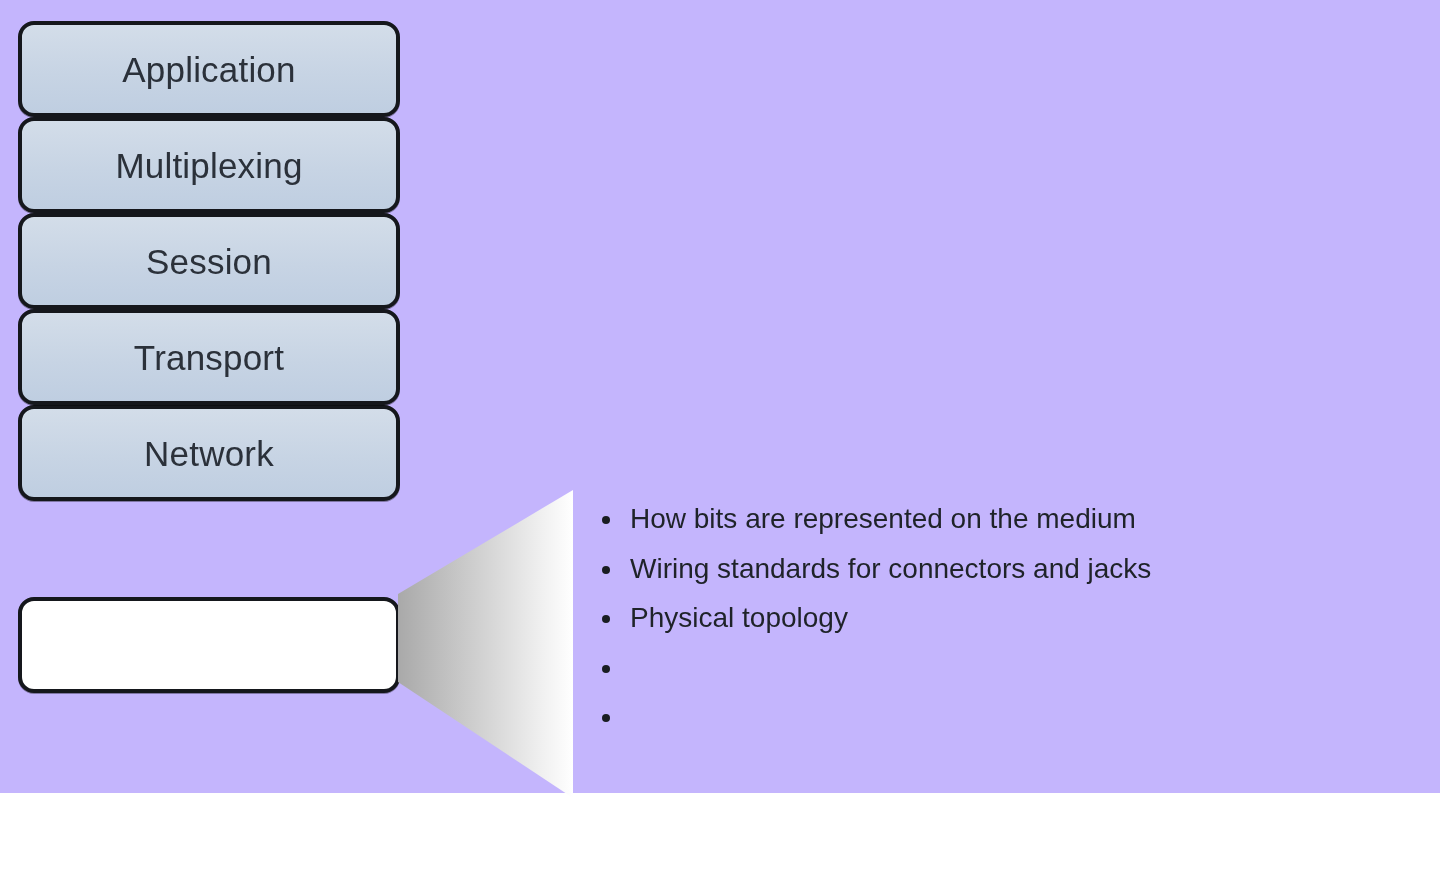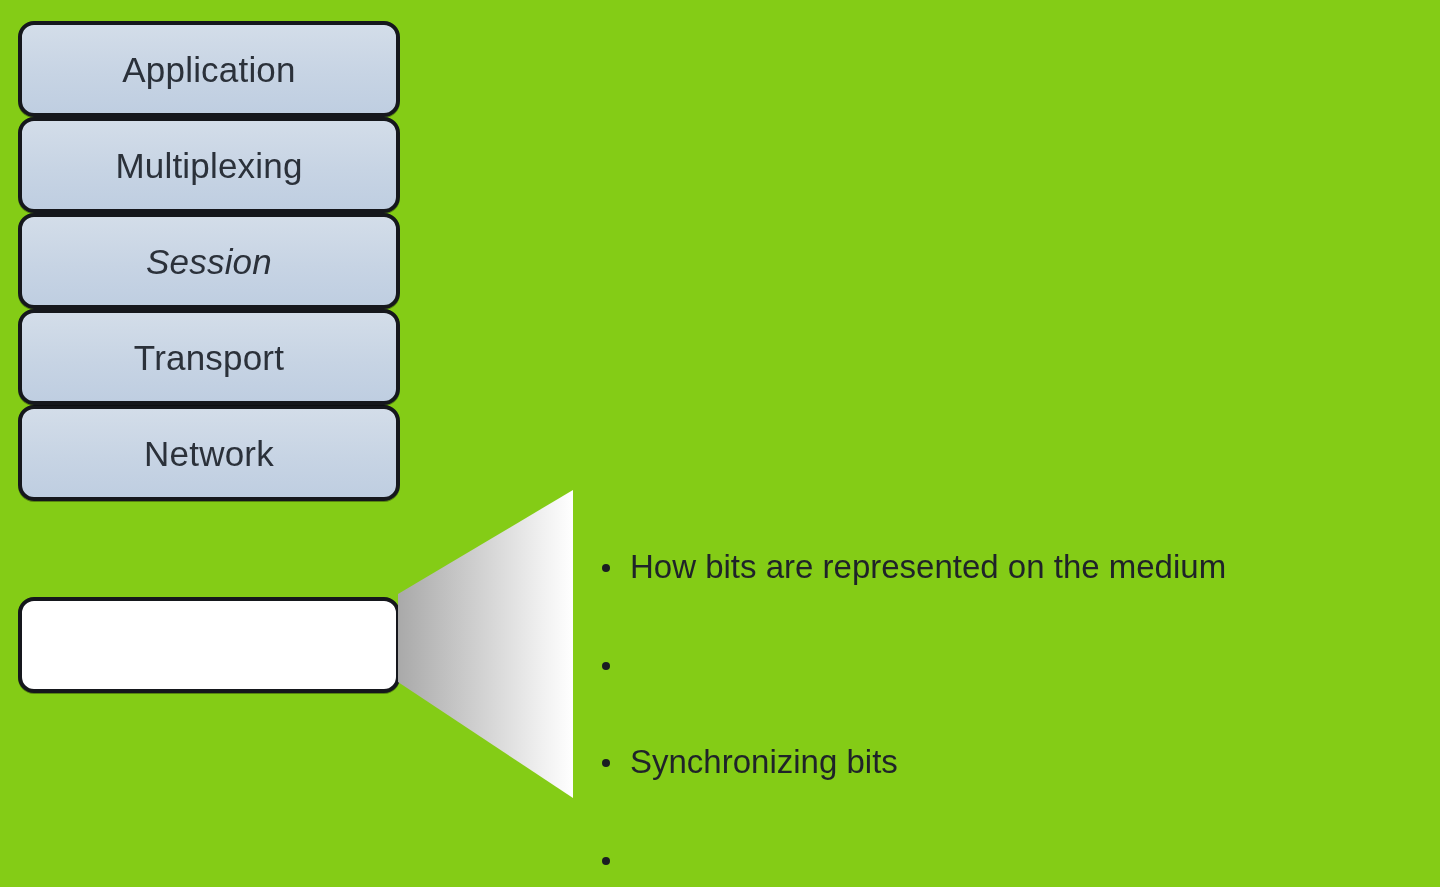--- a/index.html
+++ b/index.html
@@ -11,22 +11,22 @@
   body {
     font-family: "Liberation Sans", sans-serif;
     width: 1440px;
     height: 887px;
     overflow: hidden;
   }
 
   #canvas {
     position: relative;
     width: 1440px;
-    height: 887px;
-    background: #84cc16;
+    height: 793px;
+    background: #c4b5fd;
   }
 
   
   .layer-stack {
     position: absolute;
     left: 18px;
     top: 21px;
     width: 382px;
     height: 670px;
   }
@@ -78,24 +78,23 @@
     margin: 0;
     padding: 0;
     list-style: none;
   }
 
   .bullet-item {
     position: relative;
     padding-left: 30px;
     height: 49.5px;
     line-height: 44px;
-    font-size: 33px;
+    font-size: 28px;
     color: #1f2329;
     white-space: nowrap;
-    margin-top: 48px;
   }
 
   .bullet-dot {
     position: absolute;
     left: 2px;
     top: 19px;
     width: 8px;
     height: 8px;
     background: #1a1d22;
     border-radius: 50%;
@@ -109,21 +108,21 @@
   <div class="layer-stack">
 
     <div class="layer-box" style="top:0px;">
       <span class="layer-label">Application</span>
     </div>
 
     <div class="layer-box" style="top:96px;">
       <span class="layer-label">Multiplexing</span>
     </div>
 
-    <div class="layer-box" style="top:192px;font-style:italic;">
+    <div class="layer-box" style="top:192px;">
       <span class="layer-label">Session</span>
     </div>
 
     <div class="layer-box" style="top:384px;">
       <span class="layer-label">Network</span>
     </div>
 
     <div class="layer-box" style="top:288px;">
       <span class="layer-label">Transport</span>
     </div>
@@ -148,29 +147,30 @@
     <polygon points="0,104 0,192 175,308 175,0" fill="url(#wedgeGrad)"></polygon>
   </svg>
 
   <ul class="bullet-list">
 
     <li class="bullet-item">
       <span class="bullet-dot"></span>
       <span>How bits are represented on the medium</span>
     </li>
 
-
     <li class="bullet-item">
       <span class="bullet-dot"></span>
+      <span>Wiring standards for connectors and jacks</span>
     </li>
 
     <li class="bullet-item">
       <span class="bullet-dot"></span>
-      <span>Synchronizing bits</span>
+      <span>Physical topology</span>
     </li>
+
 
     <li class="bullet-item">
       <span class="bullet-dot"></span>
     </li>
 
     <li class="bullet-item">
       <span class="bullet-dot"></span>
     </li>
 
   </ul>

